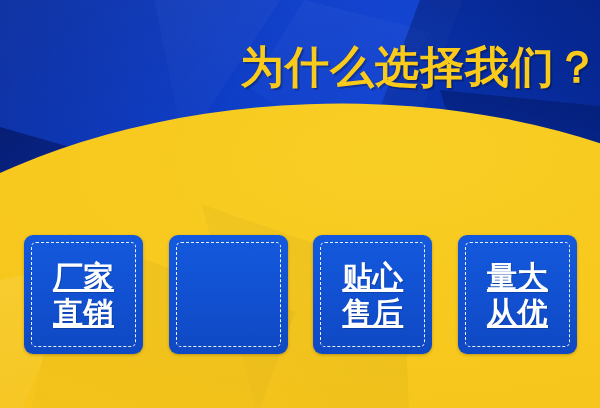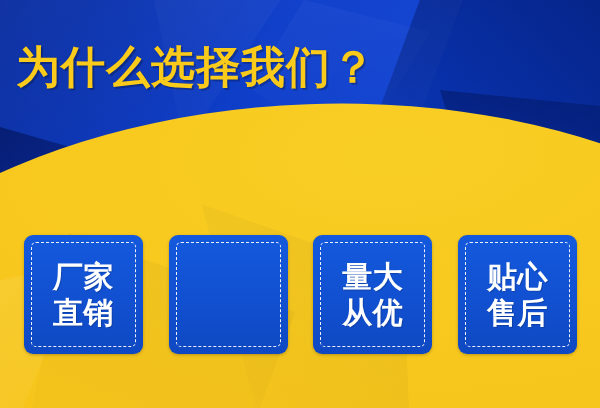--- a/index.html
+++ b/index.html
@@ -93,21 +93,21 @@
     left: 420px; top: 96px; width: 200px; height: 300px;
     background: linear-gradient(230deg, rgba(0,0,0,0.05), rgba(0,0,0,0));
     clip-path: polygon(0% 0%, 100% 26%, 100% 100%, 34% 100%);
   }
 
   
   .title {
     position: absolute;
     left: 0; right: 0;
     top: 40px;
-    text-align: left;
+    text-align: right;
     font-size: 44px;
     line-height: 54px;
     font-weight: 700;
     letter-spacing: 1px;
     color: #FBCB1B;
     white-space: nowrap;
     text-shadow:
       2px 2px 0 rgba(0,0,0,0.22),
       0 0 1px rgba(0,0,0,0.3);
     padding-left: 16px;
@@ -145,20 +145,21 @@
     position: relative;
     z-index: 2;
     color: #FFFFFF;
     font-size: 30px;
     line-height: 36px;
     font-weight: 700;
     text-align: center;
     letter-spacing: 0.5px;
     text-shadow: 1px 1px 0 rgba(0,0,0,0.18);
     white-space: pre-line;
+    text-decoration: underline;
   }
 </style>
 </head>
 <body>
 
 <div id="stage">
 
   <div class="bg-base"></div>
   <div class="facet f1"></div>
   <div class="facet f2"></div>
@@ -185,24 +186,24 @@
       <span class="card-label">厂家
 直销</span>
     </div>
 
     <div class="card">
       <span class="dash"></span>
     </div>
 
     <div class="card">
       <span class="dash"></span>
+      <span class="card-label">贴心
+售后</span>
+    </div>
+
+    <div class="card">
+      <span class="dash"></span>
       <span class="card-label">量大
 从优</span>
     </div>
 
-    <div class="card">
-      <span class="dash"></span>
-      <span class="card-label">贴心
-售后</span>
-    </div>
-
   </div>
 </div>
 
 </body></html>

